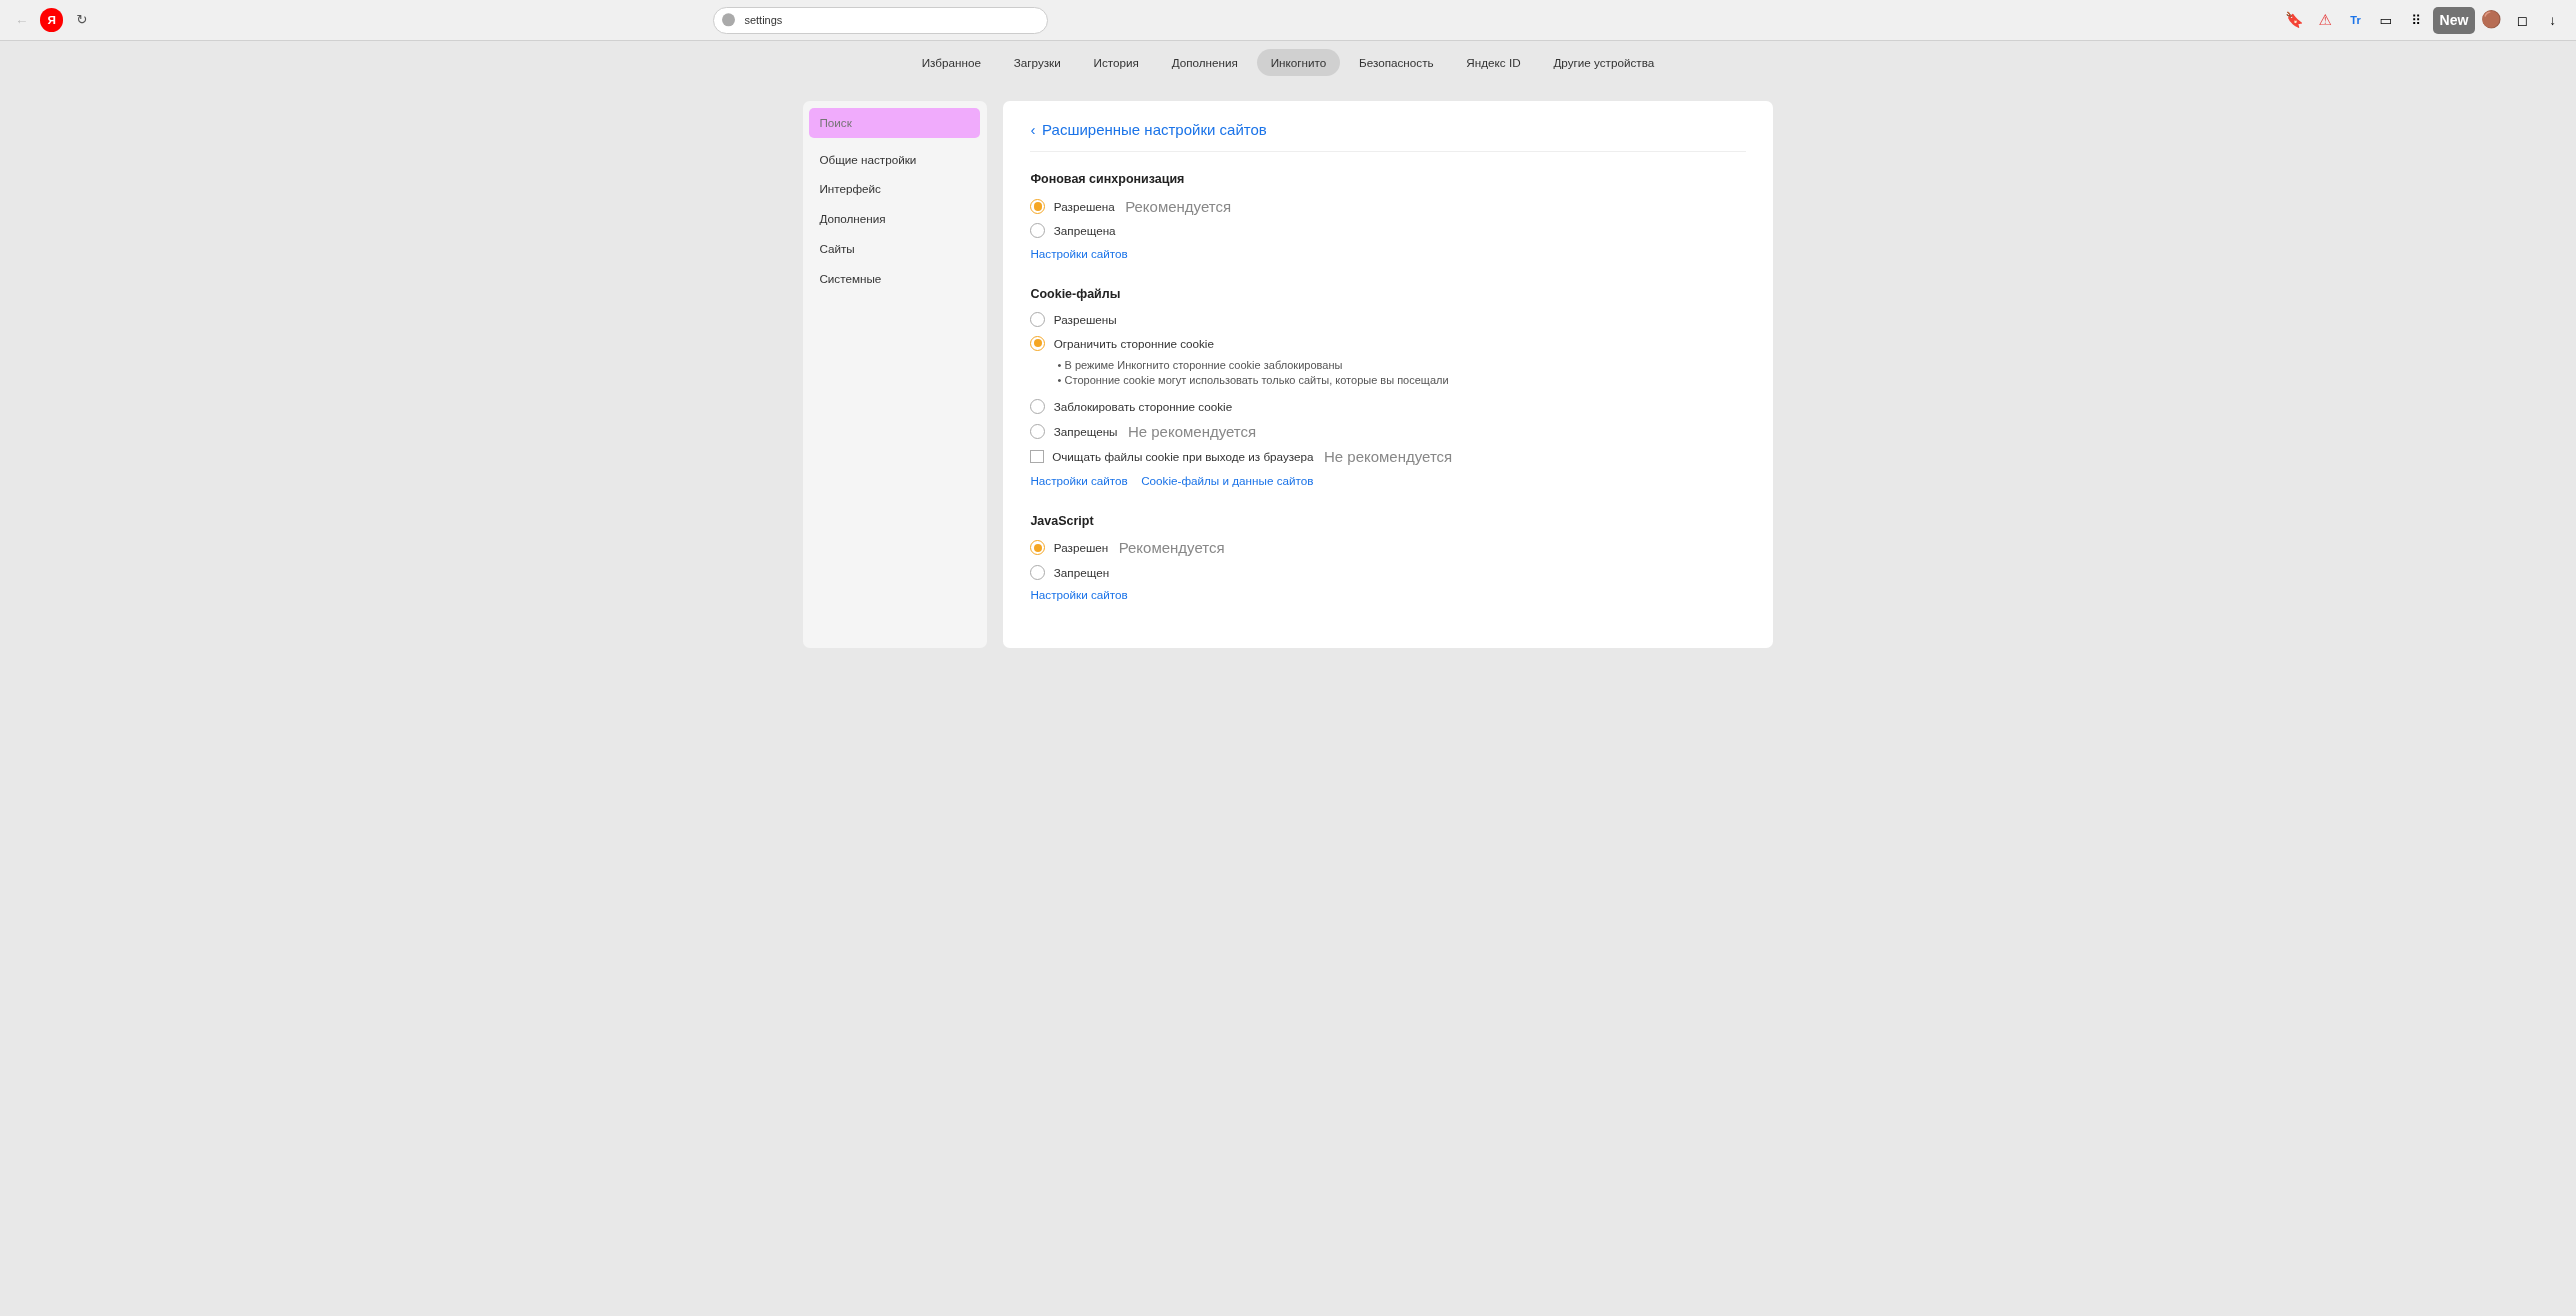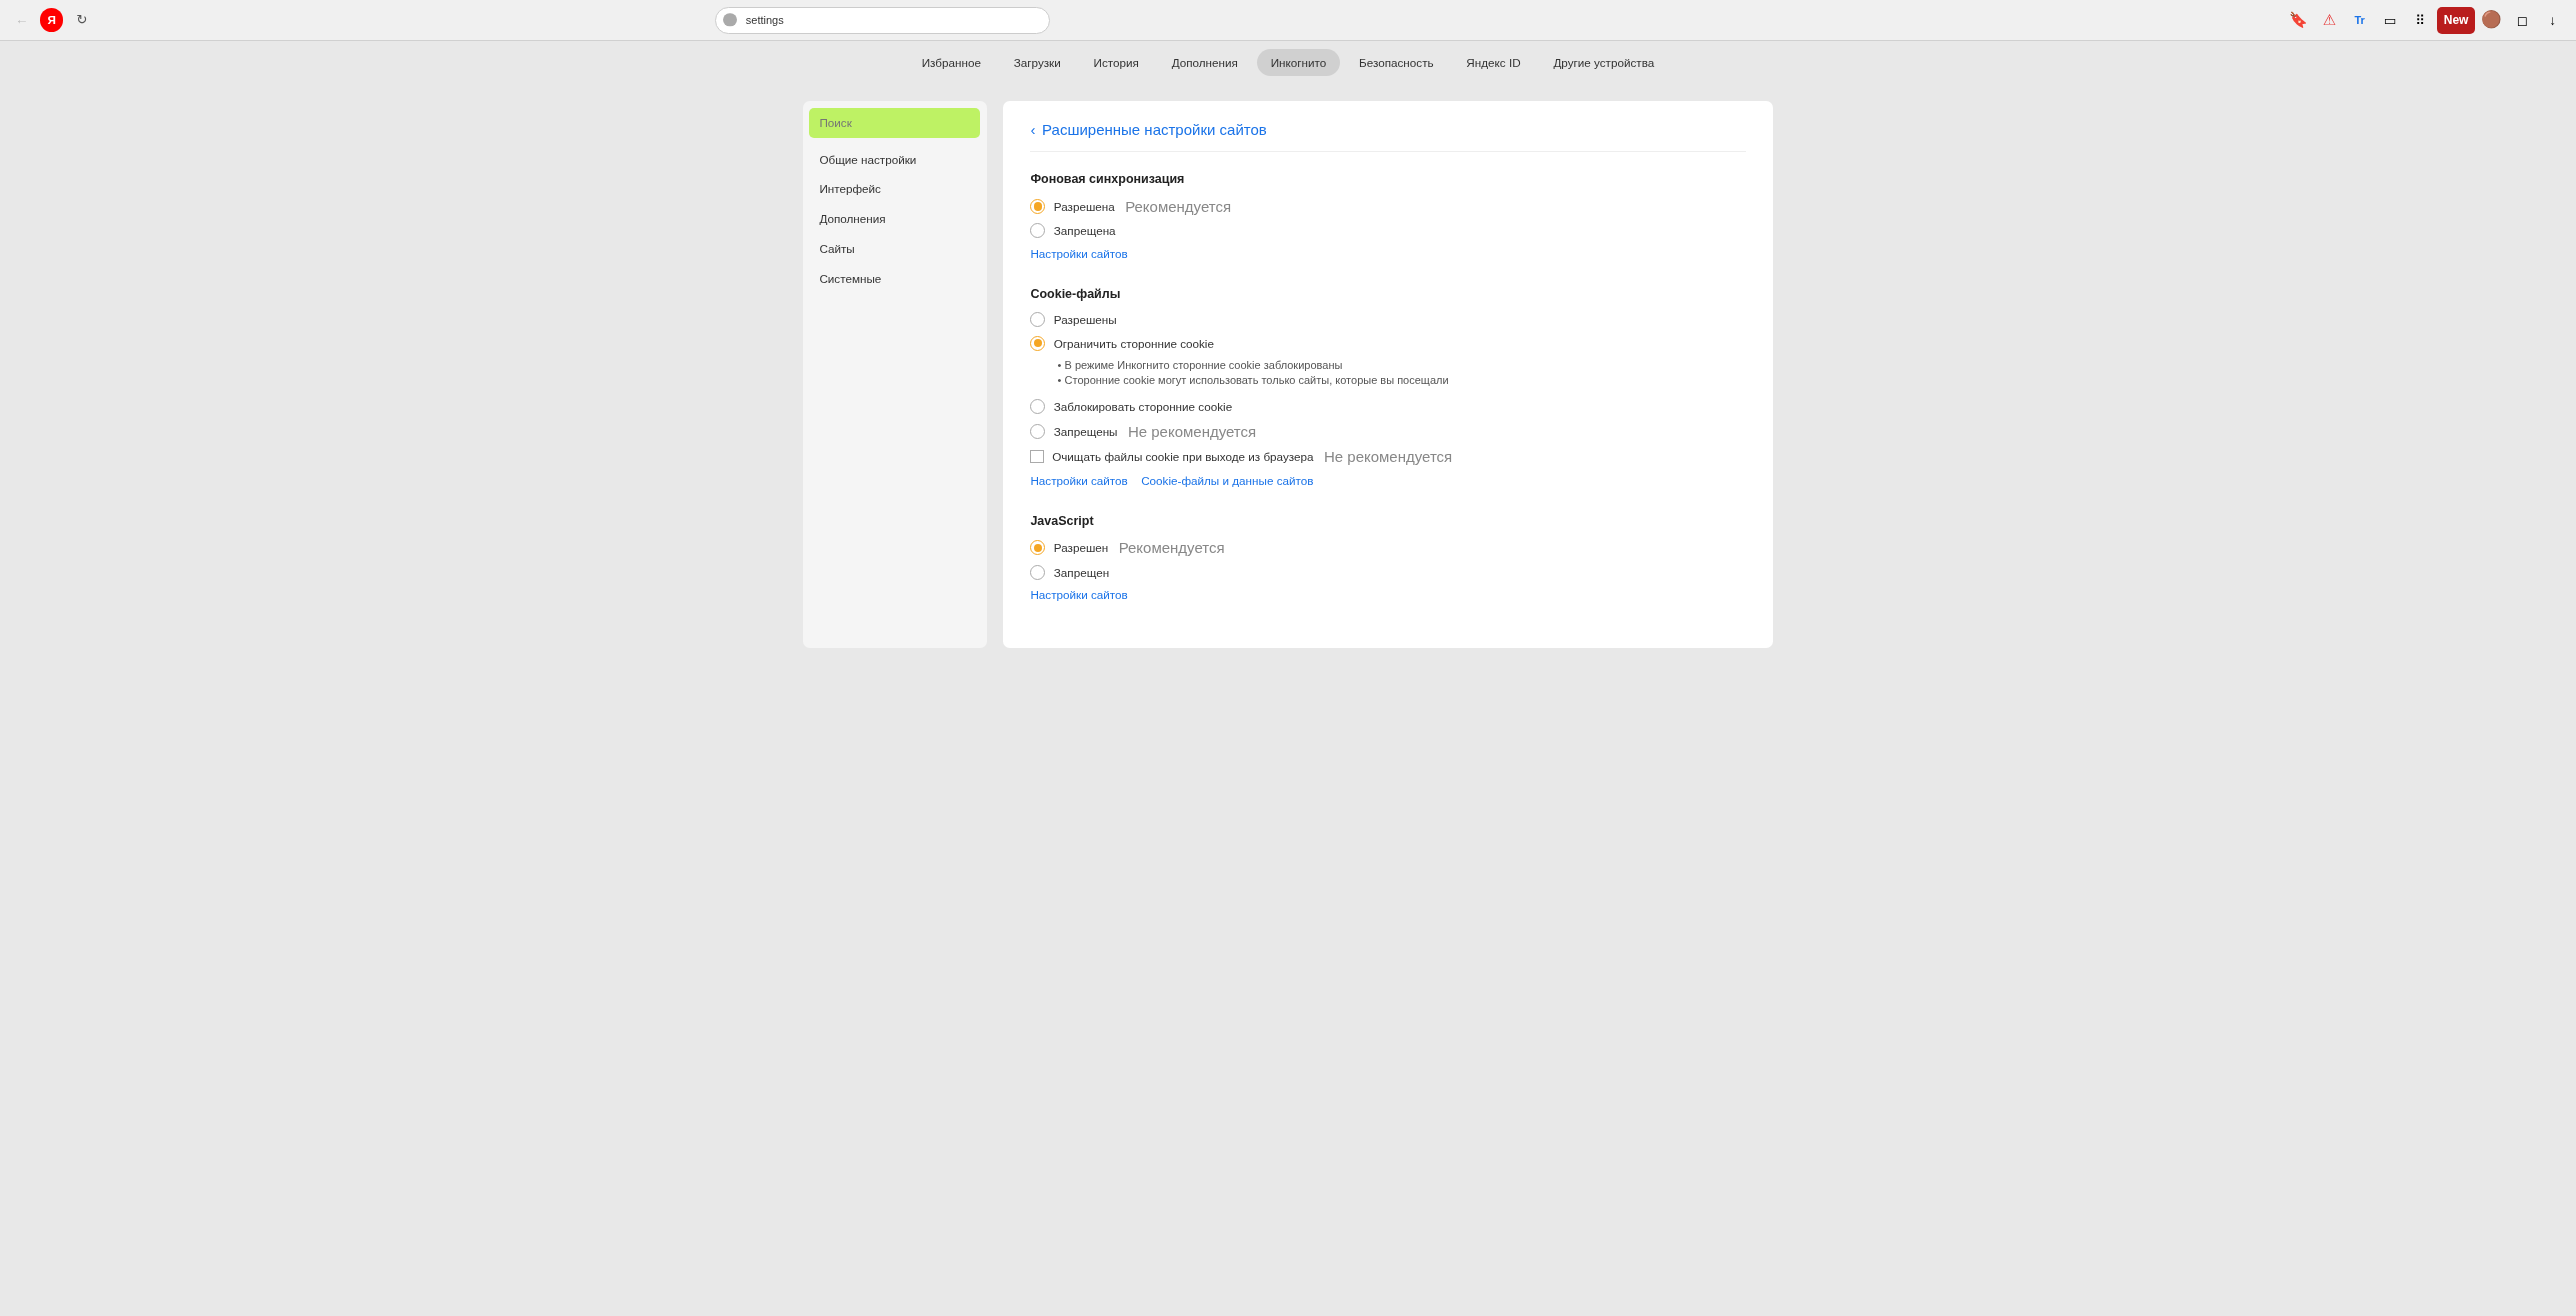--- a/index.html
+++ b/index.html
@@ -150,21 +150,21 @@
       margin-bottom: 6.7px;
     }
 
     .sidebar-search {
       width: 100%;
       height: 30px;
       border: none;
       border-radius: 5px;
       padding: 0 10px;
       font-size: 11.7px;
-      background: #bef264;
+      background: #f0abfc;
       outline: none;
       color: #666;
     }
 
     .sidebar-menu-item {
       padding: 8.4px 10px;
       border-radius: 5px;
       cursor: pointer;
       font-size: 11.7px;
       color: #333;
@@ -333,21 +333,21 @@
       </button>
       <button class="toolbar-icon-btn">
         <span style="font-size:11px; font-weight:bold; color:#1a73e8;">Tr</span>
       </button>
       <button class="toolbar-icon-btn">
         <span style="font-size:13.4px;">▭</span>
       </button>
       <button class="toolbar-icon-btn" style="position:relative;">
         <span style="font-size:13.4px;">⠿</span>
       </button>
-      <button class="toolbar-icon-btn" style="background:#b91c1c; border-radius:5px; padding: 1.7px 6.7px; width:auto; color:white; font-size:12px; font-weight:bold;">
+      <button class="toolbar-icon-btn" style="background:#737373; border-radius:5px; padding: 1.7px 6.7px; width:auto; color:white; font-size:14px; font-weight:bold;">
         <span>New</span>
       </button>
       <button class="toolbar-icon-btn">
         <span style="font-size:16.7px;">🟤</span>
       </button>
       <button class="toolbar-icon-btn">
         <span style="font-size:13.4px;">◻</span>
       </button>
       <button class="toolbar-icon-btn">
         <span style="font-size:13.4px;">↓</span>

